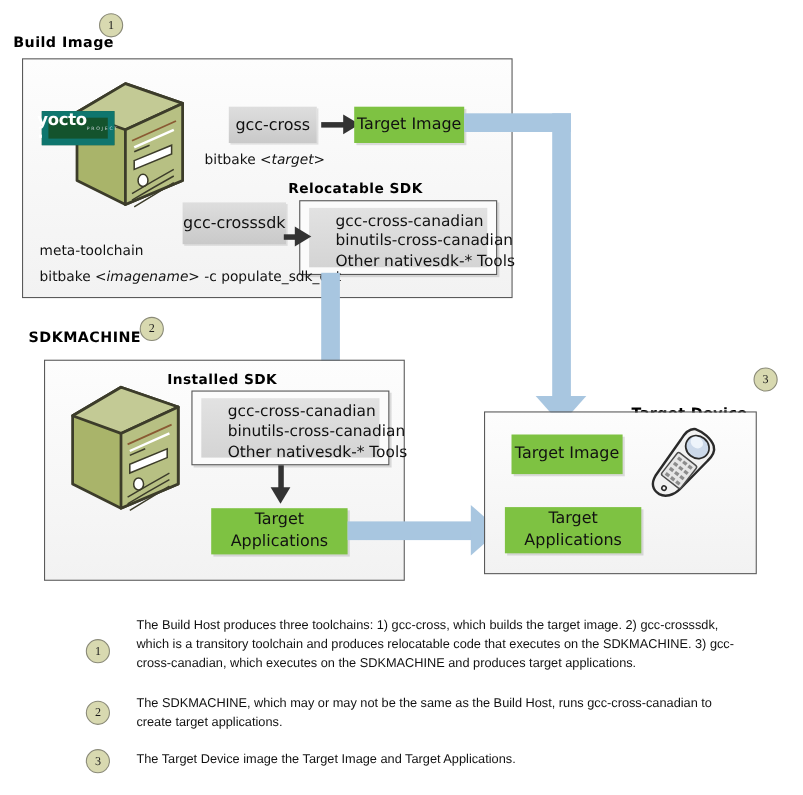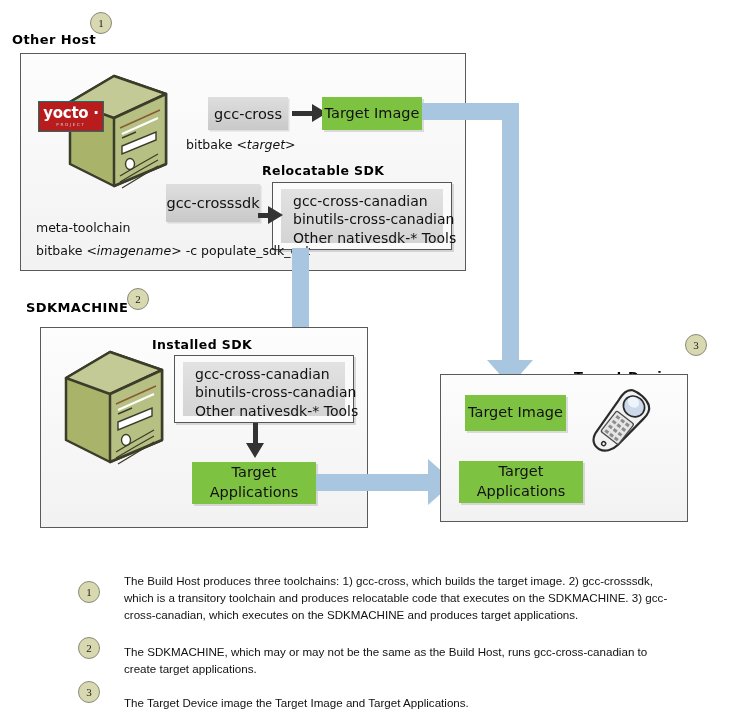--- a/index.html
+++ b/index.html
@@ -93,21 +93,21 @@
     position: absolute;
     background: #fbfbfb;
     border: 1.5px solid #555;
     box-sizing: border-box;
     box-shadow: 2px 2px 0 rgba(0,0,0,0.13);
   }
   .sdk-inner {
     position: absolute;
     background: linear-gradient(180deg,#e2e2e2 0%,#d4d4d4 100%);
     box-sizing: border-box;
-    padding: 3px 12px;
+    padding: 3px 24px;
     font-size: 14px;
     line-height: 1.32;
     color: #111;
     white-space: nowrap;
   }
 
   
   .plain-label {
     position: absolute;
     font-size: 12.5px;
@@ -149,31 +149,30 @@
     border-left: 9px solid transparent;
     border-right: 9px solid transparent;
     border-top: 15px solid #333;
   }
   .note-text {
     position: absolute;
     font-size: 11.6px;
     line-height: 1.45;
     color: #111;
     font-family: "Liberation Sans", sans-serif;
-    margin-top: 12px;
   }
 
   
   .yocto-logo {
     position: absolute;
-    background: #b91c1c;
-    border: 1px solid #0f766e;
+    background: #14532d;
+    border: 6px solid #0f766e;
     box-sizing: border-box;
     display: flex;
-    flex-direction: column;
+    flex-direction: row;
     align-items: center;
     justify-content: center;
   }
   .yocto-main {
     color: #ffffff;
     font-size: 15px;
     font-weight: bold;
     letter-spacing: -0.3px;
     line-height: 1;
     font-family: "DejaVu Sans", sans-serif;
@@ -185,21 +184,21 @@
     line-height: 1;
     margin-top: 2px;
     font-family: "DejaVu Sans", sans-serif;
   }
 </style>
 </head>
 <body>
 
 <div class="stage">
 
-  <div class="section-title" style="left:12px; top:32px;">Other Host</div>
+  <div class="section-title" style="left:12px; top:32px;">Build Image</div>
   <div class="badge" style="left:90px; top:12px;">1</div>
 
   <div class="section-box" style="left:20px; top:53px; width:446px; height:218px;"></div>
 
   <svg class="abs" style="left:62px; top:72px;" width="112" height="118" viewBox="0 0 112 118">
     <polygon points="8,30 52,4 104,22 104,92 52,114 8,92" fill="#a9b46a" stroke="#3c3c2a" stroke-width="2.5" stroke-linejoin="round"></polygon>
     <polygon points="8,30 52,4 104,22 52,46" fill="#c3ca95" stroke="#3c3c2a" stroke-width="2.5" stroke-linejoin="round"></polygon>
     <polygon points="52,46 104,22 104,92 52,114" fill="#b7c083" stroke="#3c3c2a" stroke-width="2.5" stroke-linejoin="round"></polygon>
     <path d="M58,56 L98,38" stroke="#8a5a33" stroke-width="1.6" fill="none"></path>
     <path d="M60,62 L96,46" stroke="#ffffff" stroke-width="2.2" fill="none"></path>

